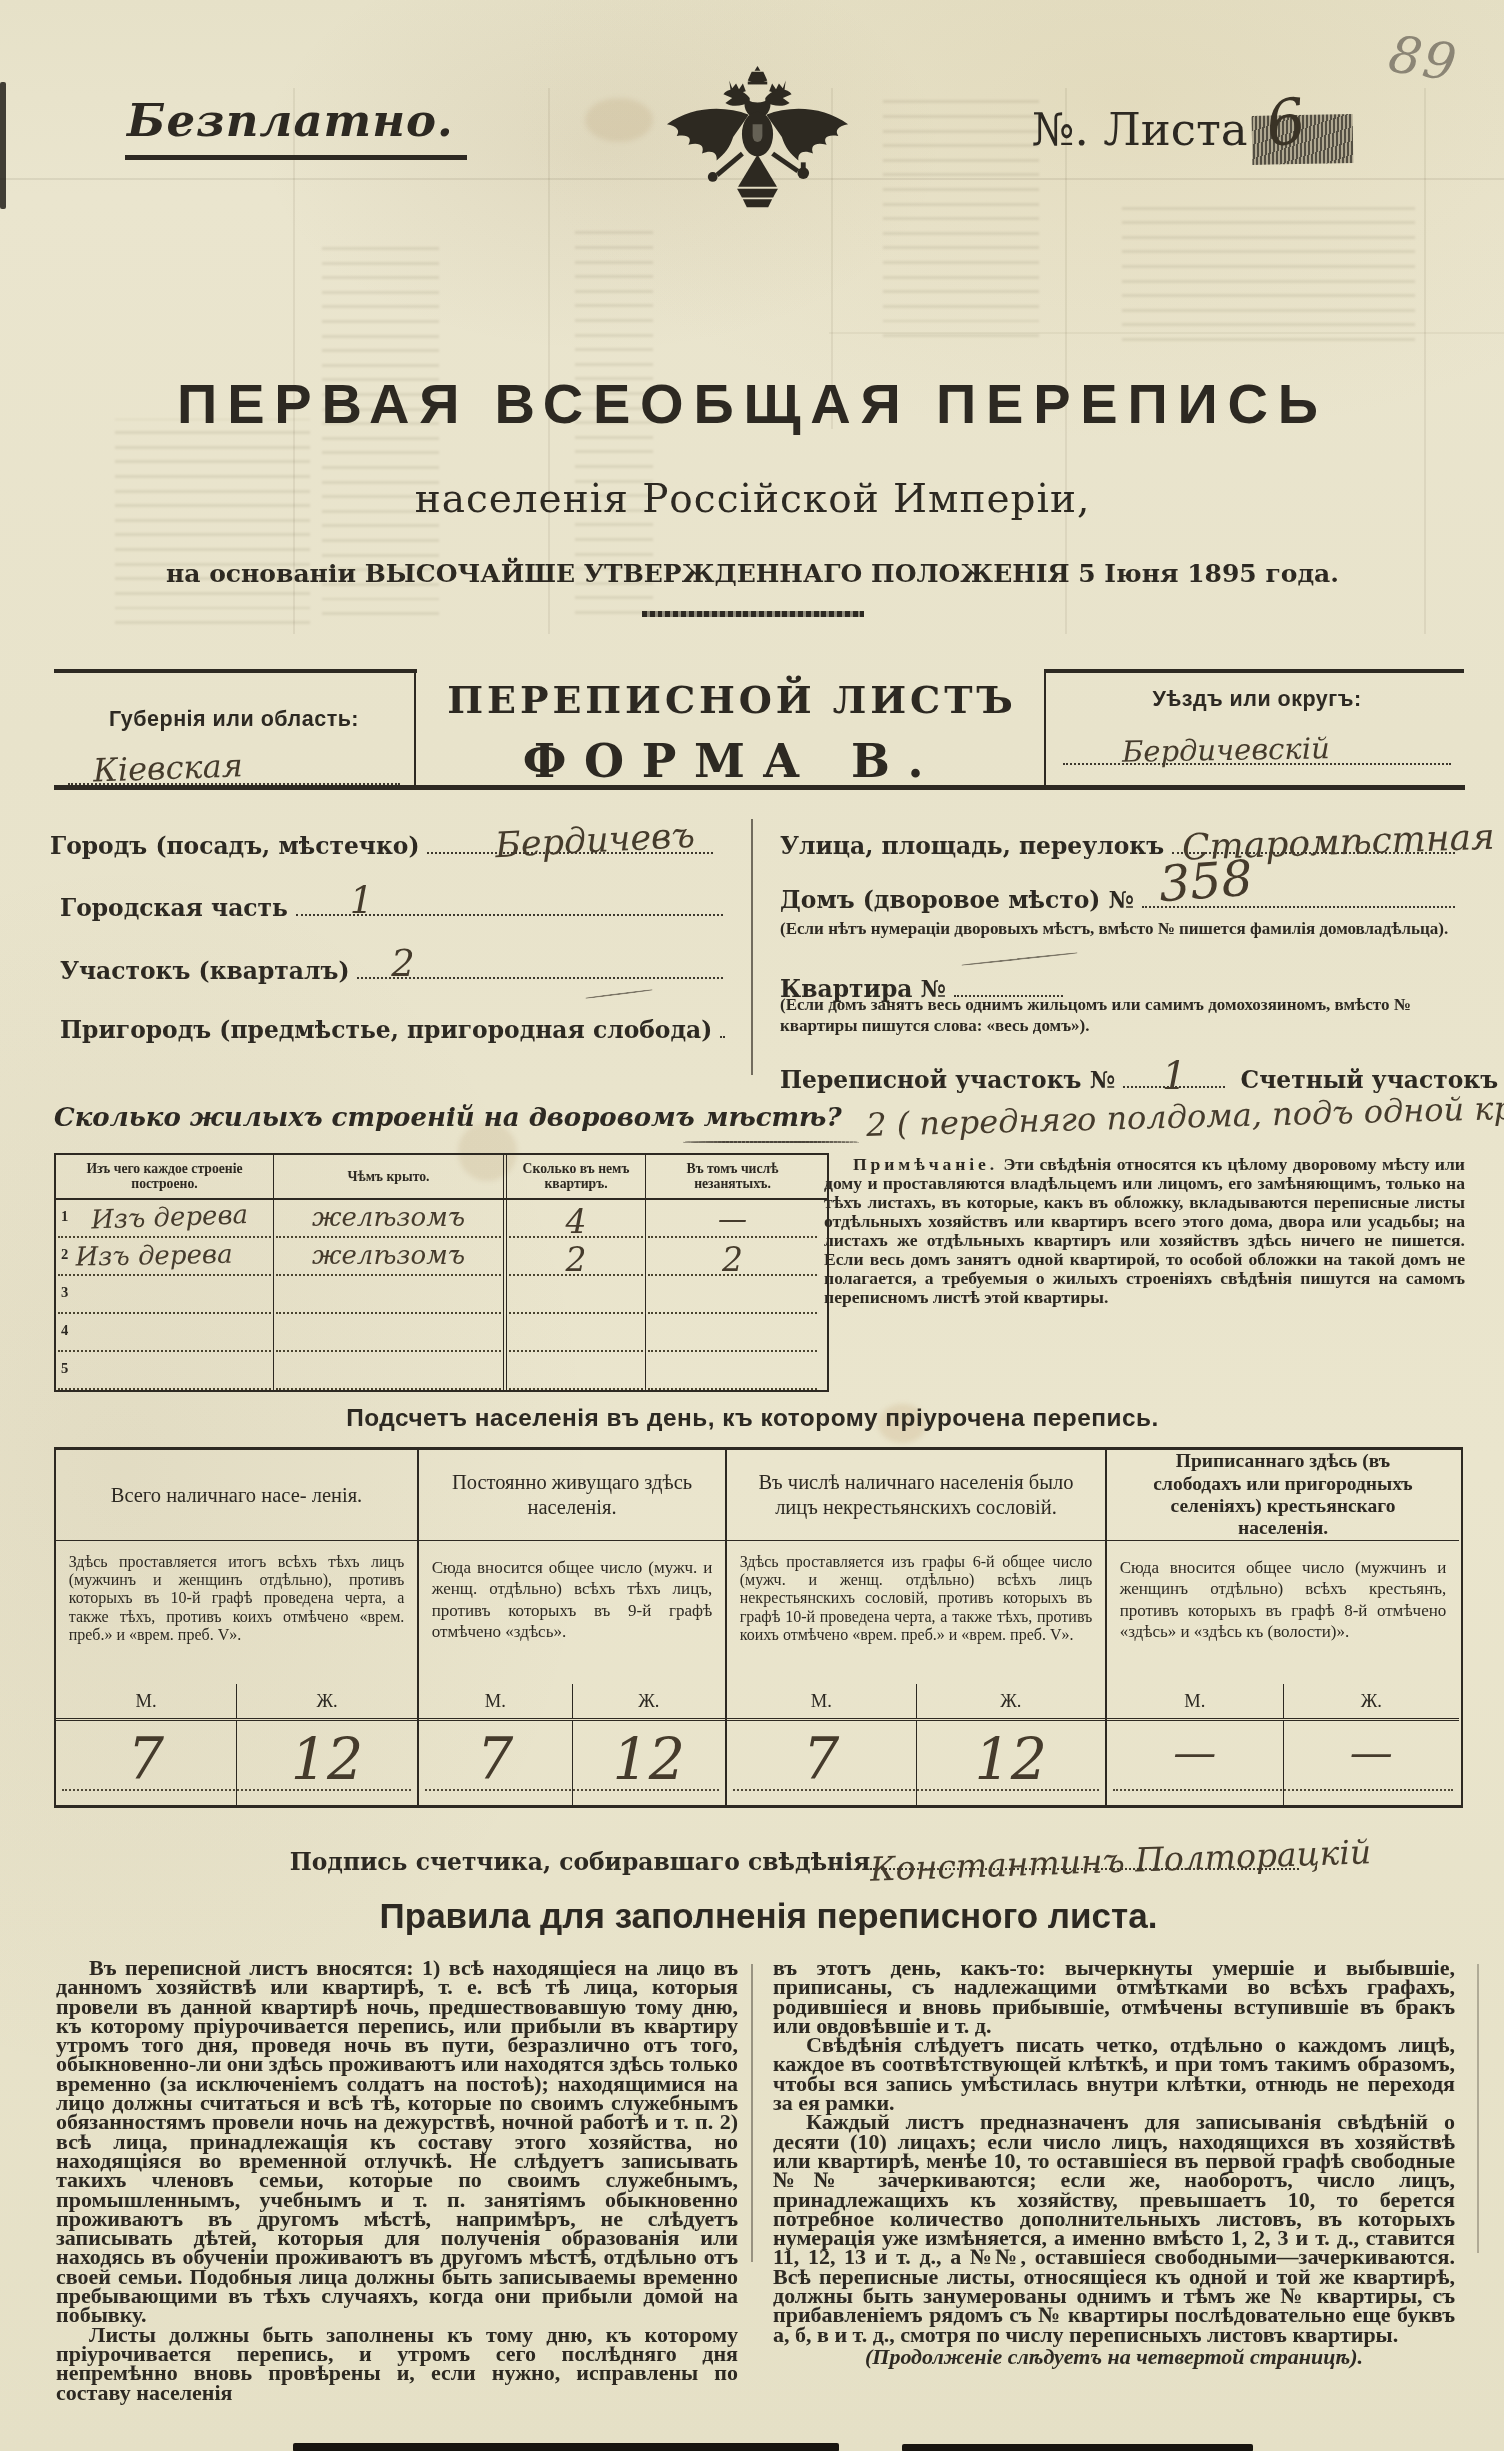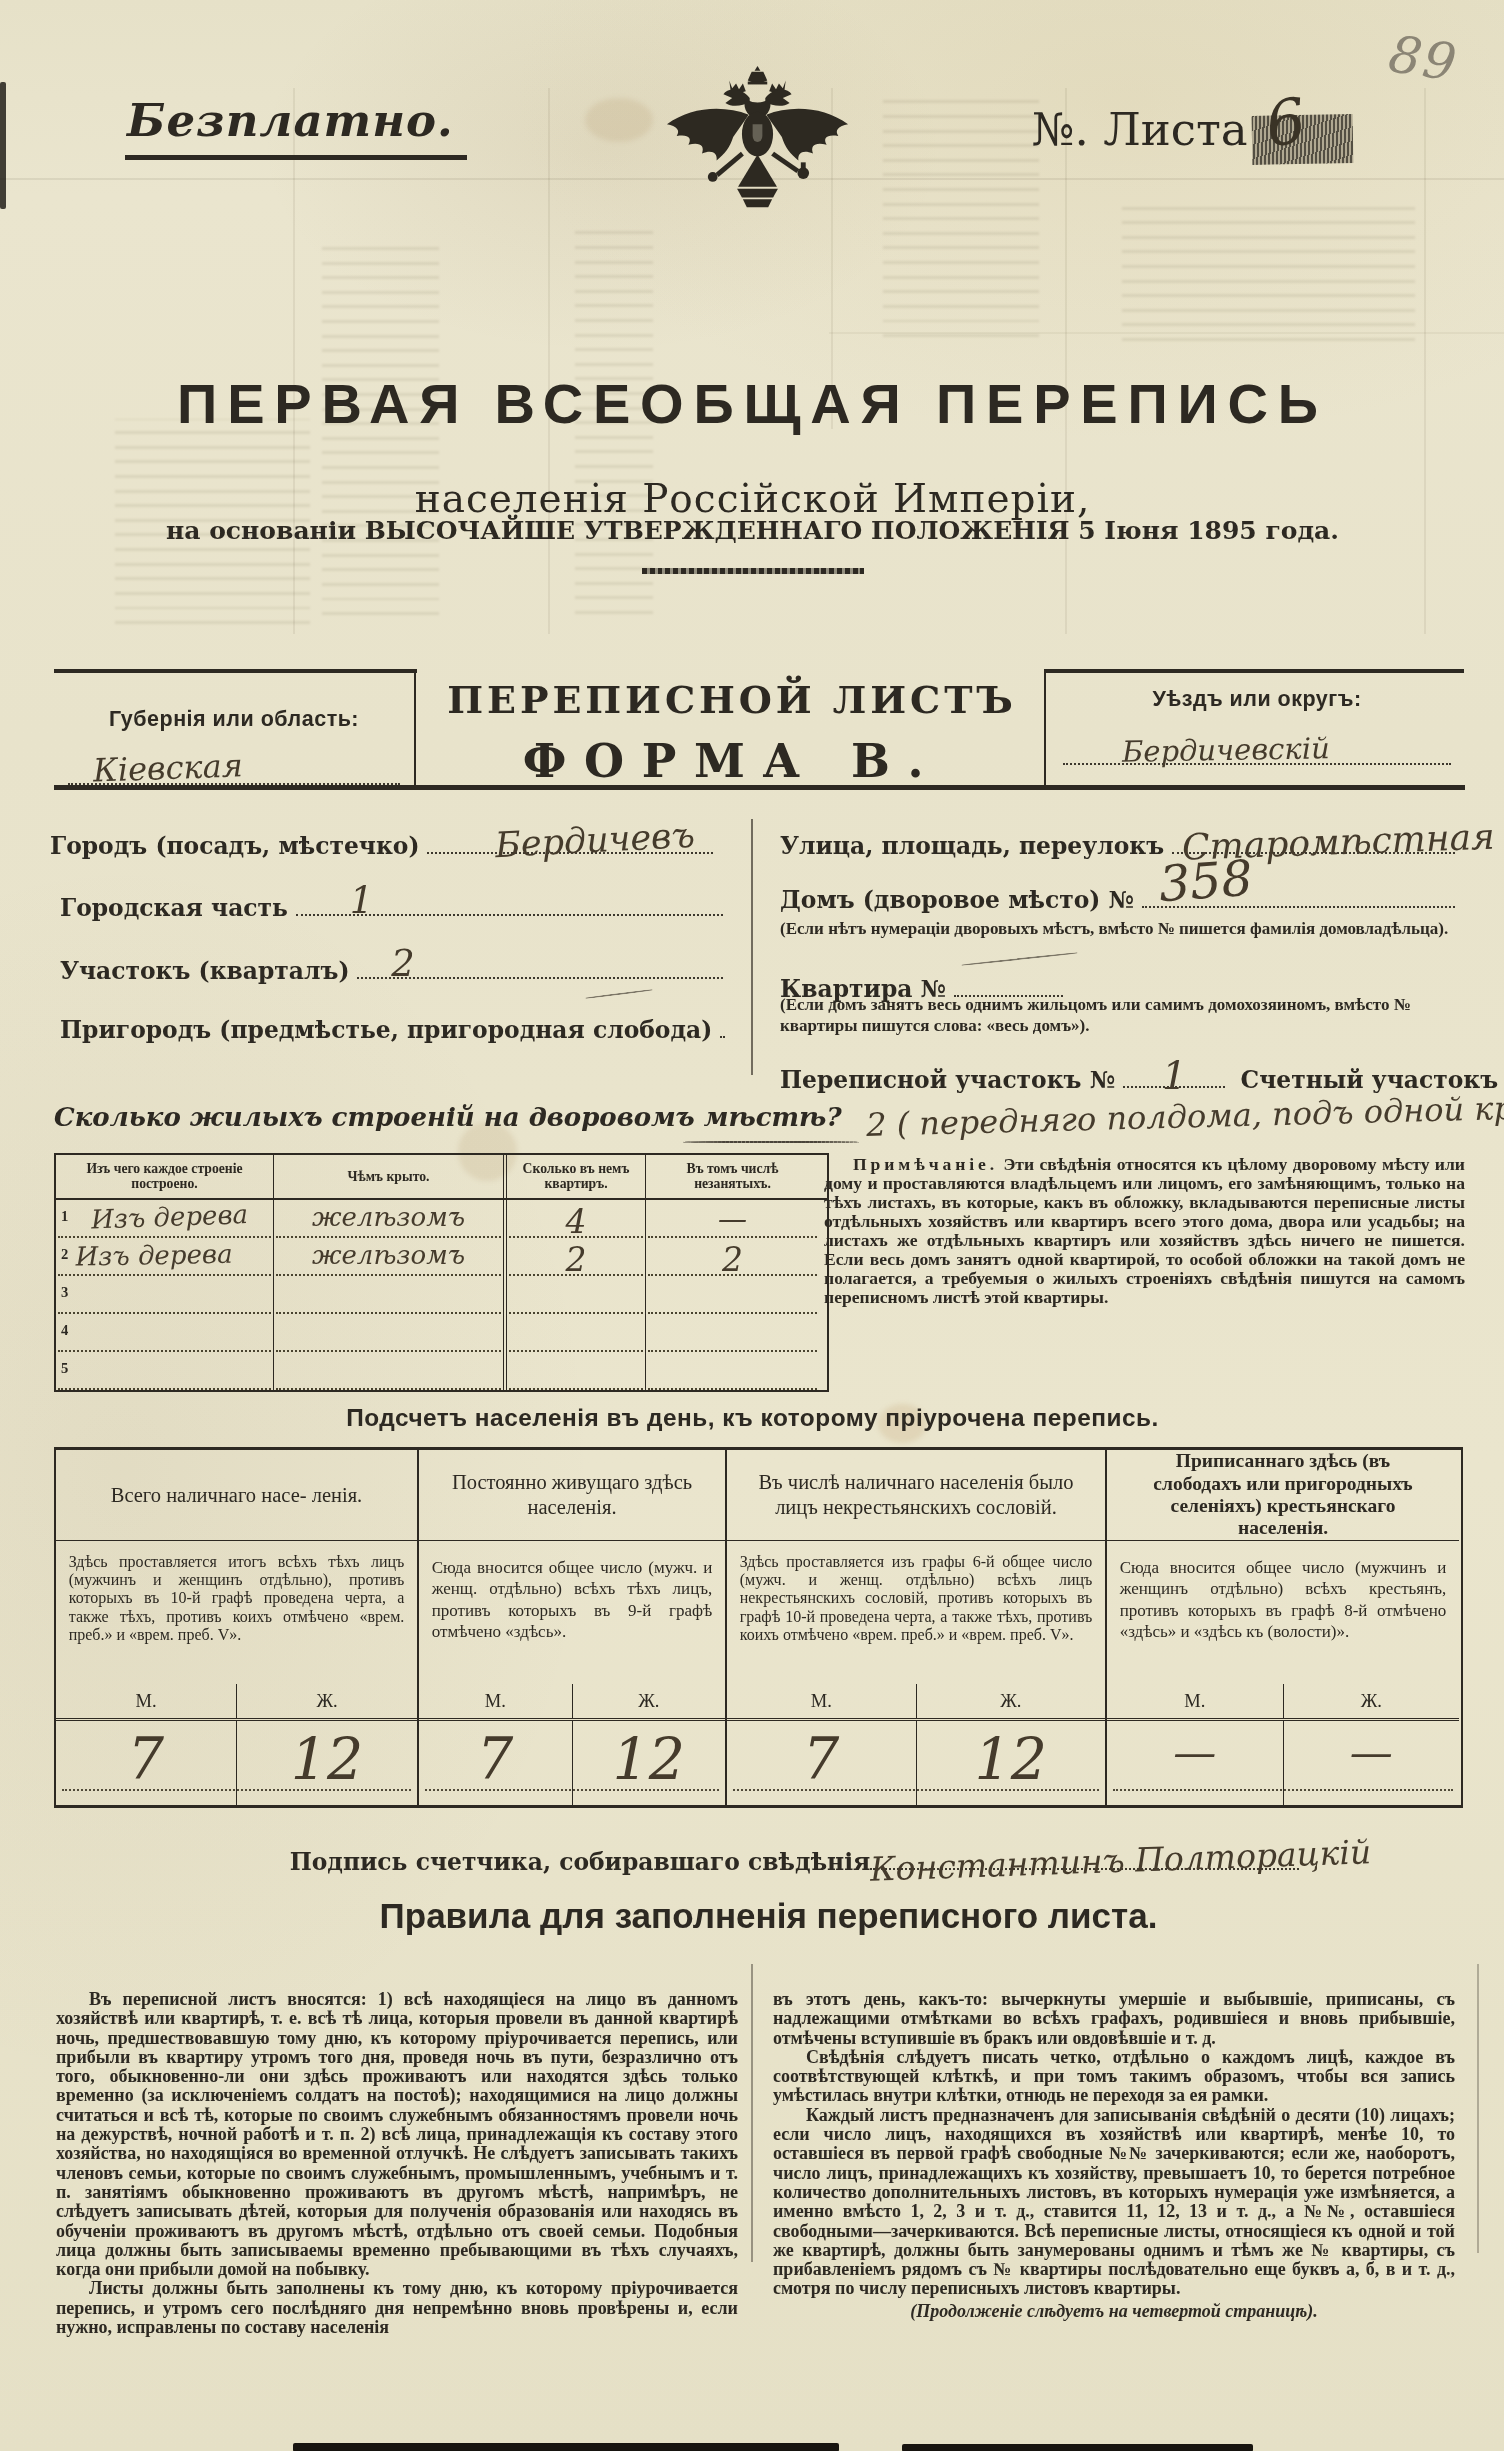--- a/index.html
+++ b/index.html
@@ -29,21 +29,21 @@
         border-bottom:5.9px solid #2d2922;padding:0 13.7px 7.8px 2px;letter-spacing:1px;}
   .eagle{left:655px;top:64px;}
   .sheetno{left:1032px;top:103px;font-size:45px;white-space:nowrap;}
   .stamp{left:1252px;top:115px;width:101px;height:49px;transform:rotate(-1deg);
          background:repeating-linear-gradient(95deg, rgba(42,38,30,.78) 0 2px, rgba(112,103,86,.45) 2px 3.9px);}
   .stamp-val{left:1266px;top:86px;font-size:62px;transform:rotate(-8deg);color:#3a3326;}
   
   .masthead{left:48px;top:353px;width:1409px;text-align:center;}
   .t1{font-family:"Liberation Sans",sans-serif;font-weight:bold;font-size:56px;line-height:1;letter-spacing:9.8px;white-space:nowrap;margin-top:23px;}
   .t2{font-size:39px;line-height:1;margin-top:47px;letter-spacing:1px;}
-  .t3{font-size:25px;font-weight:bold;line-height:1;}
+  .t3{font-size:25px;font-weight:bold;line-height:1;margin-top:43px;}
   .trule{width:222px;height:5.9px;margin:25px auto 0;
          background:repeating-linear-gradient(90deg,#2d2922 0 4.9px,rgba(45,41,34,.45) 4.9px 7.8px);}
   
   .rule{position:absolute;background:#2d2922;}
   .hbox{position:absolute;}
   .hbox .blab{font-family:"Liberation Sans",sans-serif;font-weight:bold;font-size:21.5px;text-align:center;letter-spacing:0.5px;}
   .boxline{display:block;border-bottom:2.9px dotted #3c372d;margin-top:7.8px;height:43px;position:relative;}
   .boxline .hw{position:absolute;bottom:-3.9px;font-size:32px;white-space:nowrap;}
   .formtitle{left:421px;top:677px;width:622px;text-align:center;}
   .ft1{font-size:38px;font-weight:bold;letter-spacing:3.9px;white-space:nowrap;}
@@ -100,21 +100,21 @@
   .cdots{position:absolute;left:5.9px;right:5.9px;bottom:13.7px;border-bottom:2.4px dotted #4f4938;}
   
   .sig{left:0;top:1835px;width:100%;display:flex;justify-content:center;align-items:baseline;padding-left:84px;box-sizing:border-box;}
   .sig .lab{font-weight:bold;font-size:23.4px;white-space:nowrap;}
   .sig .line{width:429px;border-bottom:2.9px dotted #3c372d;position:relative;height:33px;}
   .sig .line .hw{position:absolute;left:0;bottom:-11.7px;font-size:33px;white-space:nowrap;transform:rotate(-2deg);}
   
   .rules-h{left:16px;top:1896px;width:100%;text-align:center;font-family:"Liberation Sans",sans-serif;
            font-weight:bold;font-size:35px;}
   .rules{left:56px;top:1958px;width:1399px;display:flex;gap:35px;}
-  .rcol{width:682px;font-family:"Liberation Serif",serif;font-weight:bold;font-size:18px;line-height:19.3px;text-align:justify;margin-top:32px;}
+  .rcol{width:682px;font-family:"Liberation Serif",serif;font-weight:bold;font-size:22px;line-height:19.3px;text-align:justify;}
   .rcol p{margin:0;text-indent:33px;}
   .rcol p.noind{text-indent:0;}
   .rcol p.cont{text-indent:0;text-align:center;font-style:italic;margin-top:2.9px;}
   .vdiv{position:absolute;background:#4a443a;}
 </style>
 </head>
 <body>
 
 <div class="page">
 

